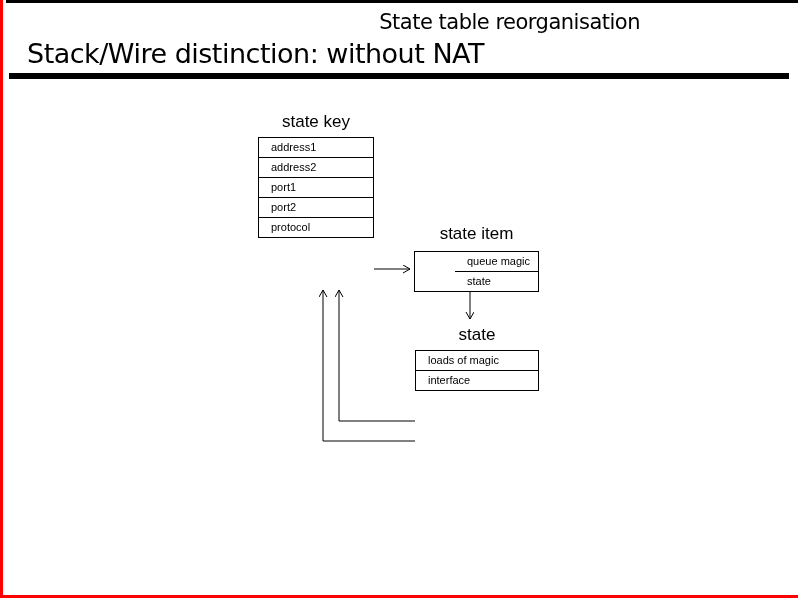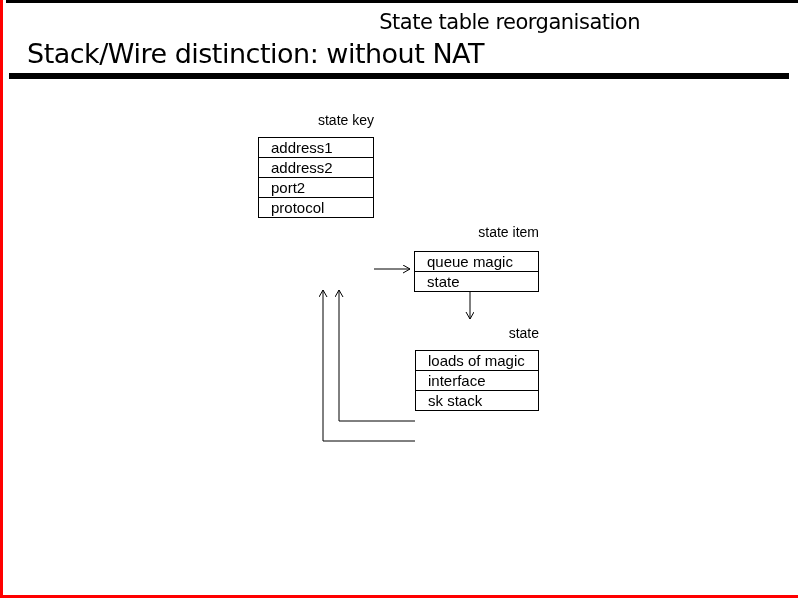--- a/index.html
+++ b/index.html
@@ -41,43 +41,43 @@
   }
   .slide-title {
     position: absolute; left: 27px; top: 38px;
     font-family: "DejaVu Sans", sans-serif;
     font-size: 27px; letter-spacing: -0.5px;
     white-space: nowrap;
   }
   
   .tbl-label {
     position: absolute;
-    font-size: 14px; text-align: right;
+    font-size: 17px; text-align: center;
     white-space: nowrap;
   }
   .dtable {
     position: absolute;
     border: 1px solid #000000;
     background: #ffffff;
     box-sizing: border-box;
   }
   .dtable .cell {
     height: 19px;
     line-height: 19px;
     padding-left: 12px;
-    font-size: 15px;
+    font-size: 11px;
     border-bottom: 1px solid #000000;
     white-space: nowrap;
     overflow: hidden;
   }
   .dtable .cell:last-child { border-bottom: none; }
 
   #tbl-statekey       { left: 258px; top: 137px; width: 116px; }
   #lbl-statekey       { left: 258px; top: 112px; width: 116px; }
-  #tbl-stateitem      { left: 414px; top: 251px; width: 125px; }
+  #tbl-stateitem      { left: 414px; top: 251px; width: 125px; padding-left: 40px; }
   #lbl-stateitem      { left: 414px; top: 224px; width: 125px; }
   #tbl-state          { left: 415px; top: 350px; width: 124px; }
   #lbl-state          { left: 415px; top: 325px; width: 124px; }
 
   
   .connectors {
     position: absolute; left: 0; top: 0; width: 798px; height: 598px;
     pointer-events: none;
   }
 </style>
@@ -91,35 +91,35 @@
   <div class="bottom-bar"></div>
   <div class="title-rule"></div>
 
   <div class="header-right">State table reorganisation</div>
   <div class="slide-title">Stack/Wire distinction: without NAT</div>
 
   <div class="tbl-label" id="lbl-statekey">state key</div>
   <div class="dtable" id="tbl-statekey">
     <div class="cell">address1</div>
     <div class="cell">address2</div>
+    <div class="cell">port1</div>
     <div class="cell">port2</div>
     <div class="cell">protocol</div>
   </div>
 
   <div class="tbl-label" id="lbl-stateitem">state item</div>
   <div class="dtable" id="tbl-stateitem">
     <div class="cell">queue magic</div>
     <div class="cell">state</div>
   </div>
 
   <div class="tbl-label" id="lbl-state">state</div>
   <div class="dtable" id="tbl-state">
     <div class="cell">loads of magic</div>
     <div class="cell">interface</div>
-    <div class="cell">sk stack</div>
   </div>
 
   <svg class="connectors" viewBox="0 0 798 598" xmlns="http://www.w3.org/2000/svg">
     <defs>
       <marker id="arrow" markerWidth="10" markerHeight="10" refX="7" refY="4" orient="auto" markerUnits="userSpaceOnUse">
         <path d="M0,0 L7,4 L0,8" fill="none" stroke="#000000" stroke-width="1"></path>
       </marker>
     </defs>
 
     <path d="M374,269 L410,269" fill="none" stroke="#000000" stroke-width="1" marker-end="url(#arrow)"></path>

